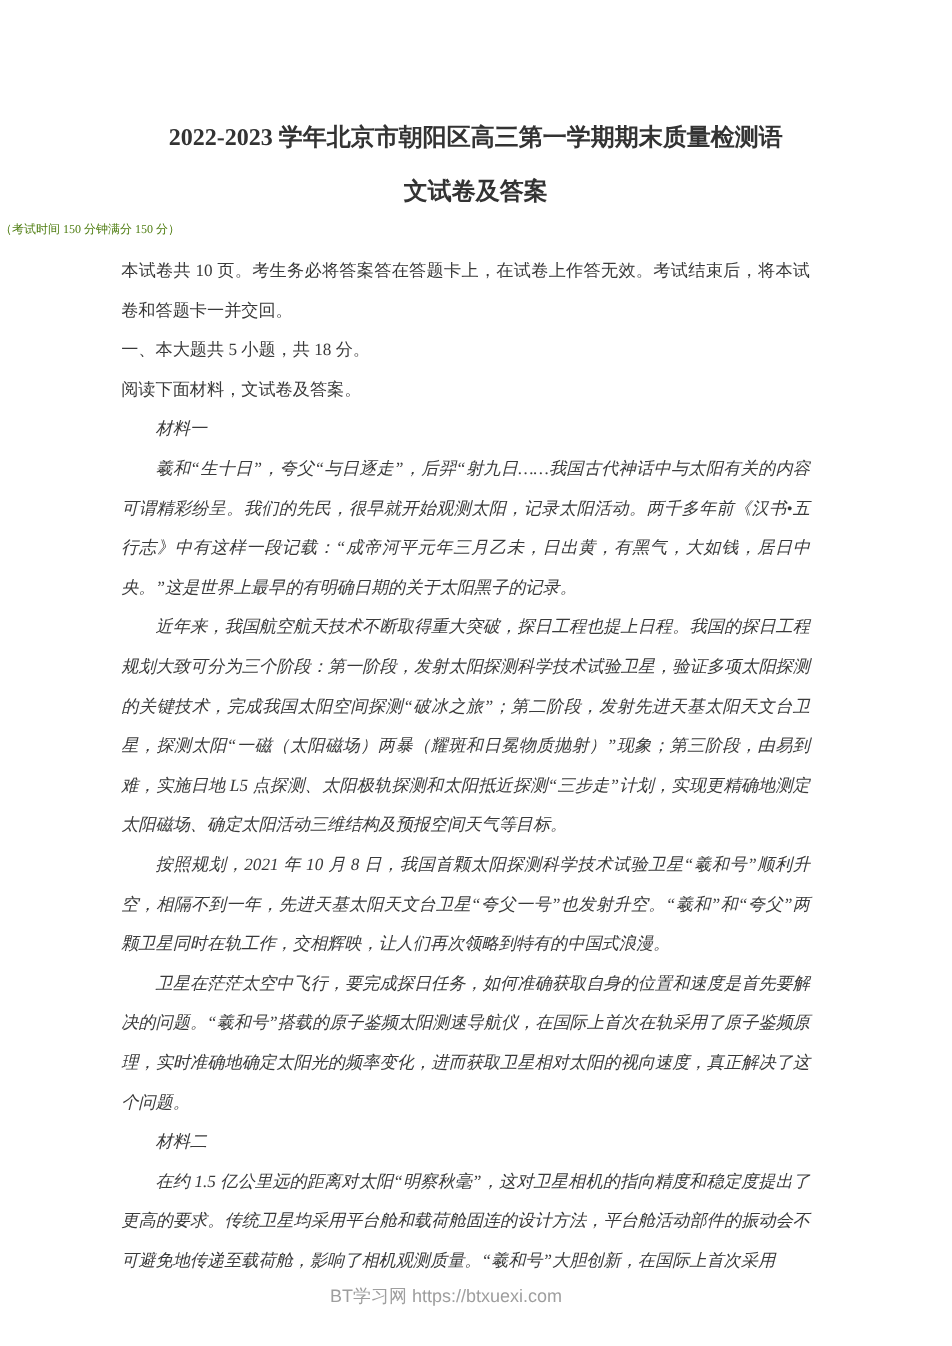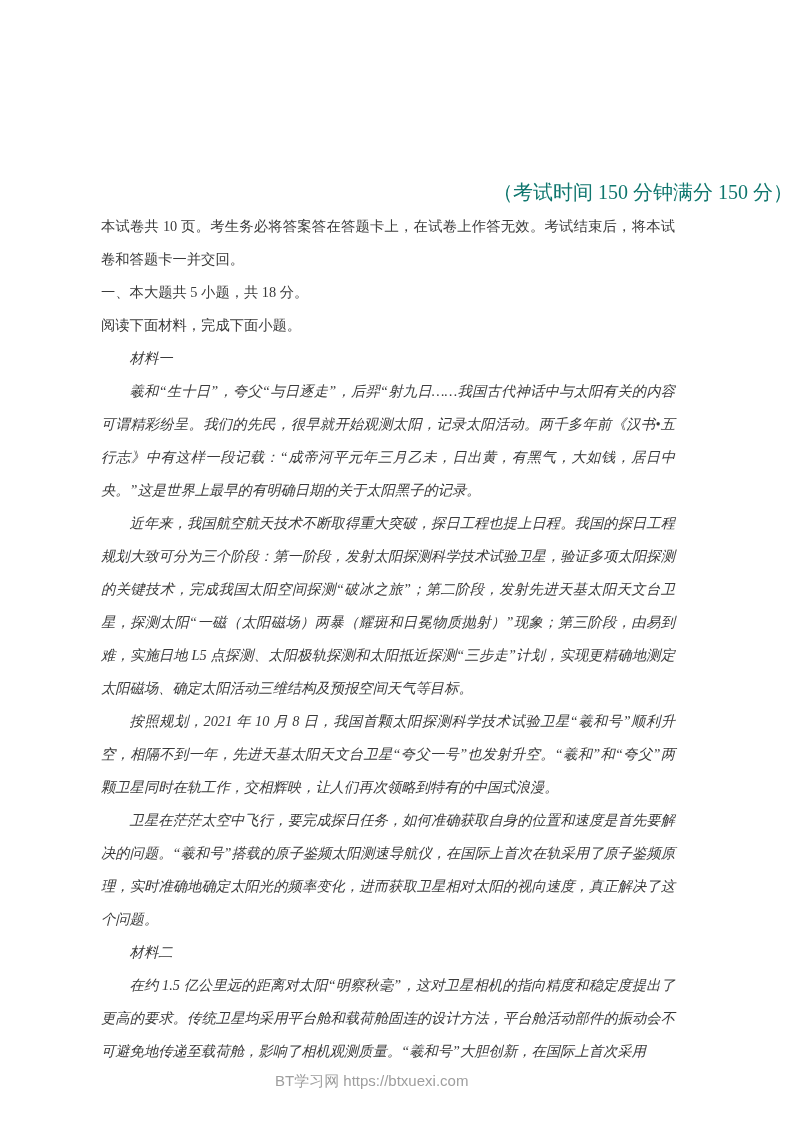--- a/index.html
+++ b/index.html
@@ -25,24 +25,24 @@
     font-size: 20px;
     font-weight: bold;
     line-height: 45px;
     color: #333333;
   }
   .subtitle {
     position: absolute;
     left: 0;
     right: 0;
     top: 182px;
-    text-align: right;
-    font-size: 20px;
+    text-align: left;
+    font-size: 10px;
     line-height: 20px;
-    color: #0f766e;
+    color: #4d7c0f;
   }
   .body-text {
     position: absolute;
     left: 101px;
     top: 210px;
     width: 574px;
     font-size: 14.3px;
     line-height: 33px;
     text-align: justify;
   }
@@ -64,27 +64,31 @@
     color: #9e9e9e;
     white-space: nowrap;
     text-align: center;
   }
 </style>
 </head>
 <body>
 
 <div class="page">
 
+  <div class="title-block">
+    <div>2022-2023 学年北京市朝阳区高三第一学期期末质量检测语</div>
+    <div>文试卷及答案</div>
+  </div>
 
   <div class="subtitle">（考试时间 150 分钟满分 150 分）</div>
 
   <div class="body-text">
     <p>本试卷共 10 页。考生务必将答案答在答题卡上，在试卷上作答无效。考试结束后，将本试卷和答题卡一并交回。</p>
     <p>一、本大题共 5 小题，共 18 分。</p>
-    <p>阅读下面材料，完成下面小题。</p>
+    <p>阅读下面材料，文试卷及答案。</p>
     <p class="indent">材料一</p>
     <p class="indent">羲和“生十日”，夸父“与日逐走”，后羿“射九日……我国古代神话中与太阳有关的内容可谓精彩纷呈。我们的先民，很早就开始观测太阳，记录太阳活动。两千多年前《汉书•五行志》中有这样一段记载：“成帝河平元年三月乙未，日出黄，有黑气，大如钱，居日中央。”这是世界上最早的有明确日期的关于太阳黑子的记录。</p>
     <p class="indent">近年来，我国航空航天技术不断取得重大突破，探日工程也提上日程。我国的探日工程规划大致可分为三个阶段：第一阶段，发射太阳探测科学技术试验卫星，验证多项太阳探测的关键技术，完成我国太阳空间探测“破冰之旅”；第二阶段，发射先进天基太阳天文台卫星，探测太阳“一磁（太阳磁场）两暴（耀斑和日冕物质抛射）”现象；第三阶段，由易到难，实施日地 L5 点探测、太阳极轨探测和太阳抵近探测“三步走”计划，实现更精确地测定太阳磁场、确定太阳活动三维结构及预报空间天气等目标。</p>
     <p class="indent">按照规划，2021 年 10 月 8 日，我国首颗太阳探测科学技术试验卫星“羲和号”顺利升空，相隔不到一年，先进天基太阳天文台卫星“夸父一号”也发射升空。“羲和”和“夸父”两颗卫星同时在轨工作，交相辉映，让人们再次领略到特有的中国式浪漫。</p>
     <p class="indent">卫星在茫茫太空中飞行，要完成探日任务，如何准确获取自身的位置和速度是首先要解决的问题。“羲和号”搭载的原子鉴频太阳测速导航仪，在国际上首次在轨采用了原子鉴频原理，实时准确地确定太阳光的频率变化，进而获取卫星相对太阳的视向速度，真正解决了这个问题。</p>
     <p class="indent">材料二</p>
     <p class="indent">在约 1.5 亿公里远的距离对太阳“明察秋毫”，这对卫星相机的指向精度和稳定度提出了更高的要求。传统卫星均采用平台舱和载荷舱固连的设计方法，平台舱活动部件的振动会不可避免地传递至载荷舱，影响了相机观测质量。“羲和号”大胆创新，在国际上首次采用</p>
   </div>
 
   <div class="footer">BT学习网 https://btxuexi.com</div>

